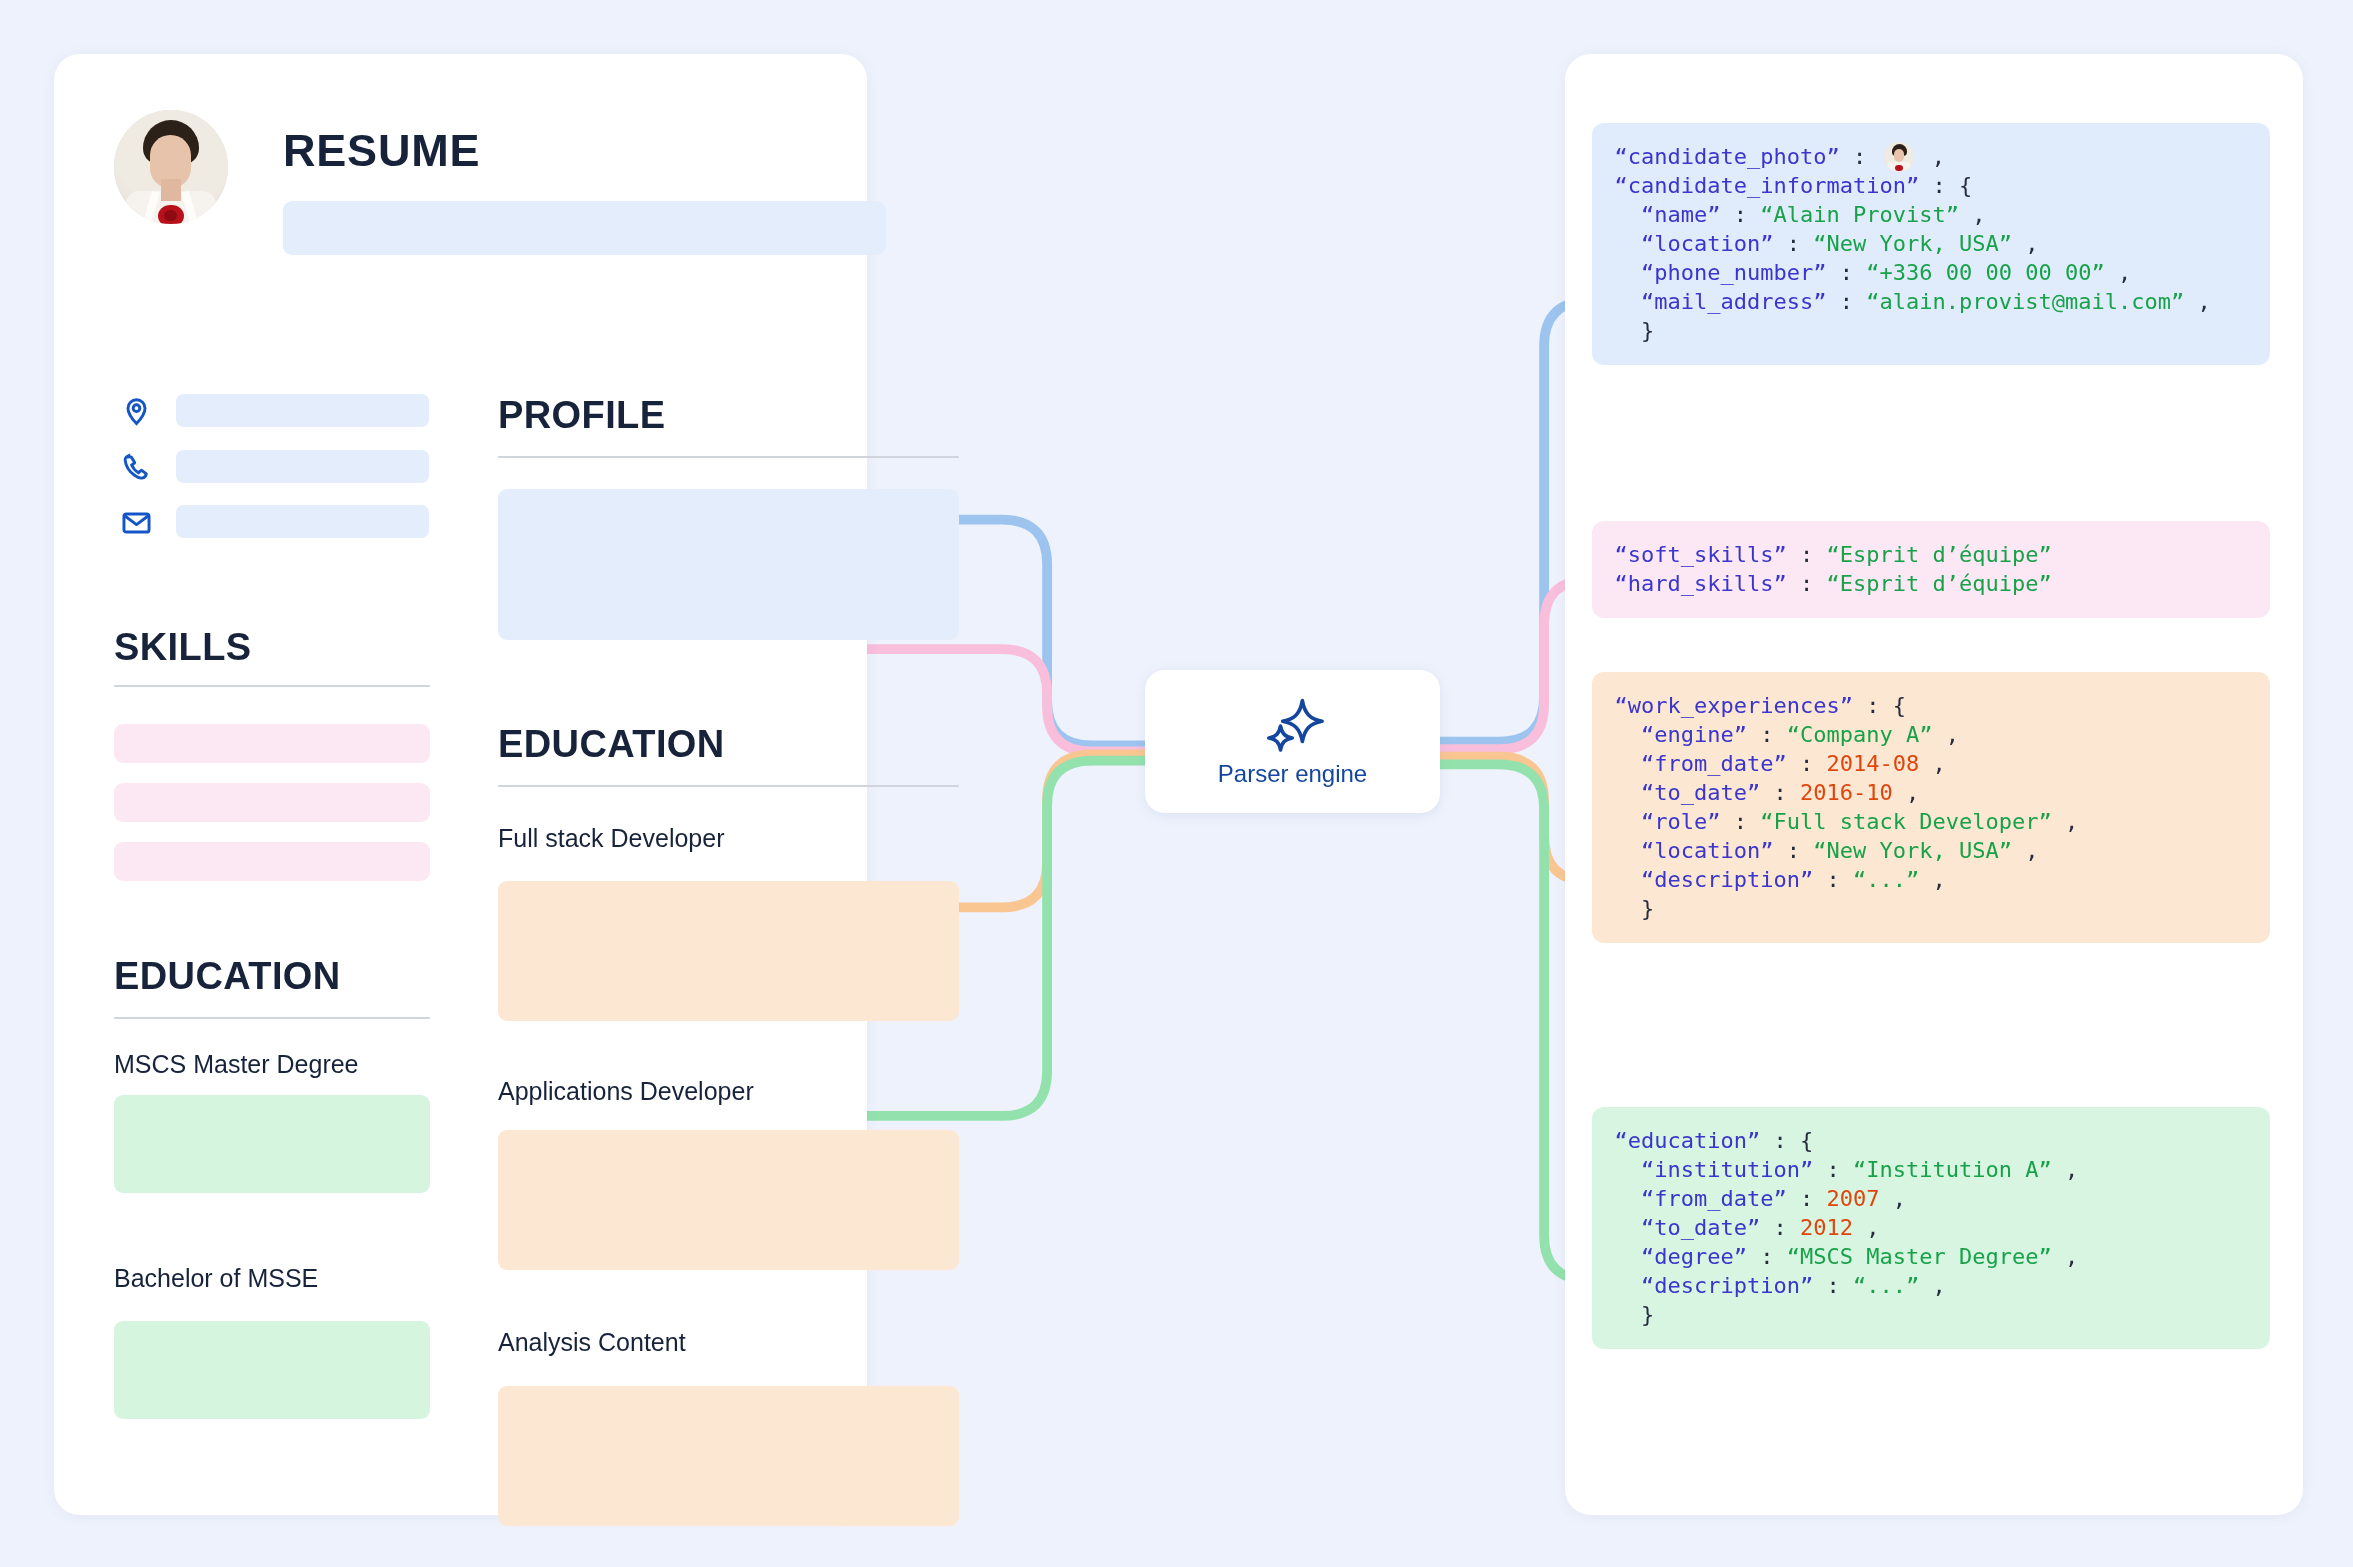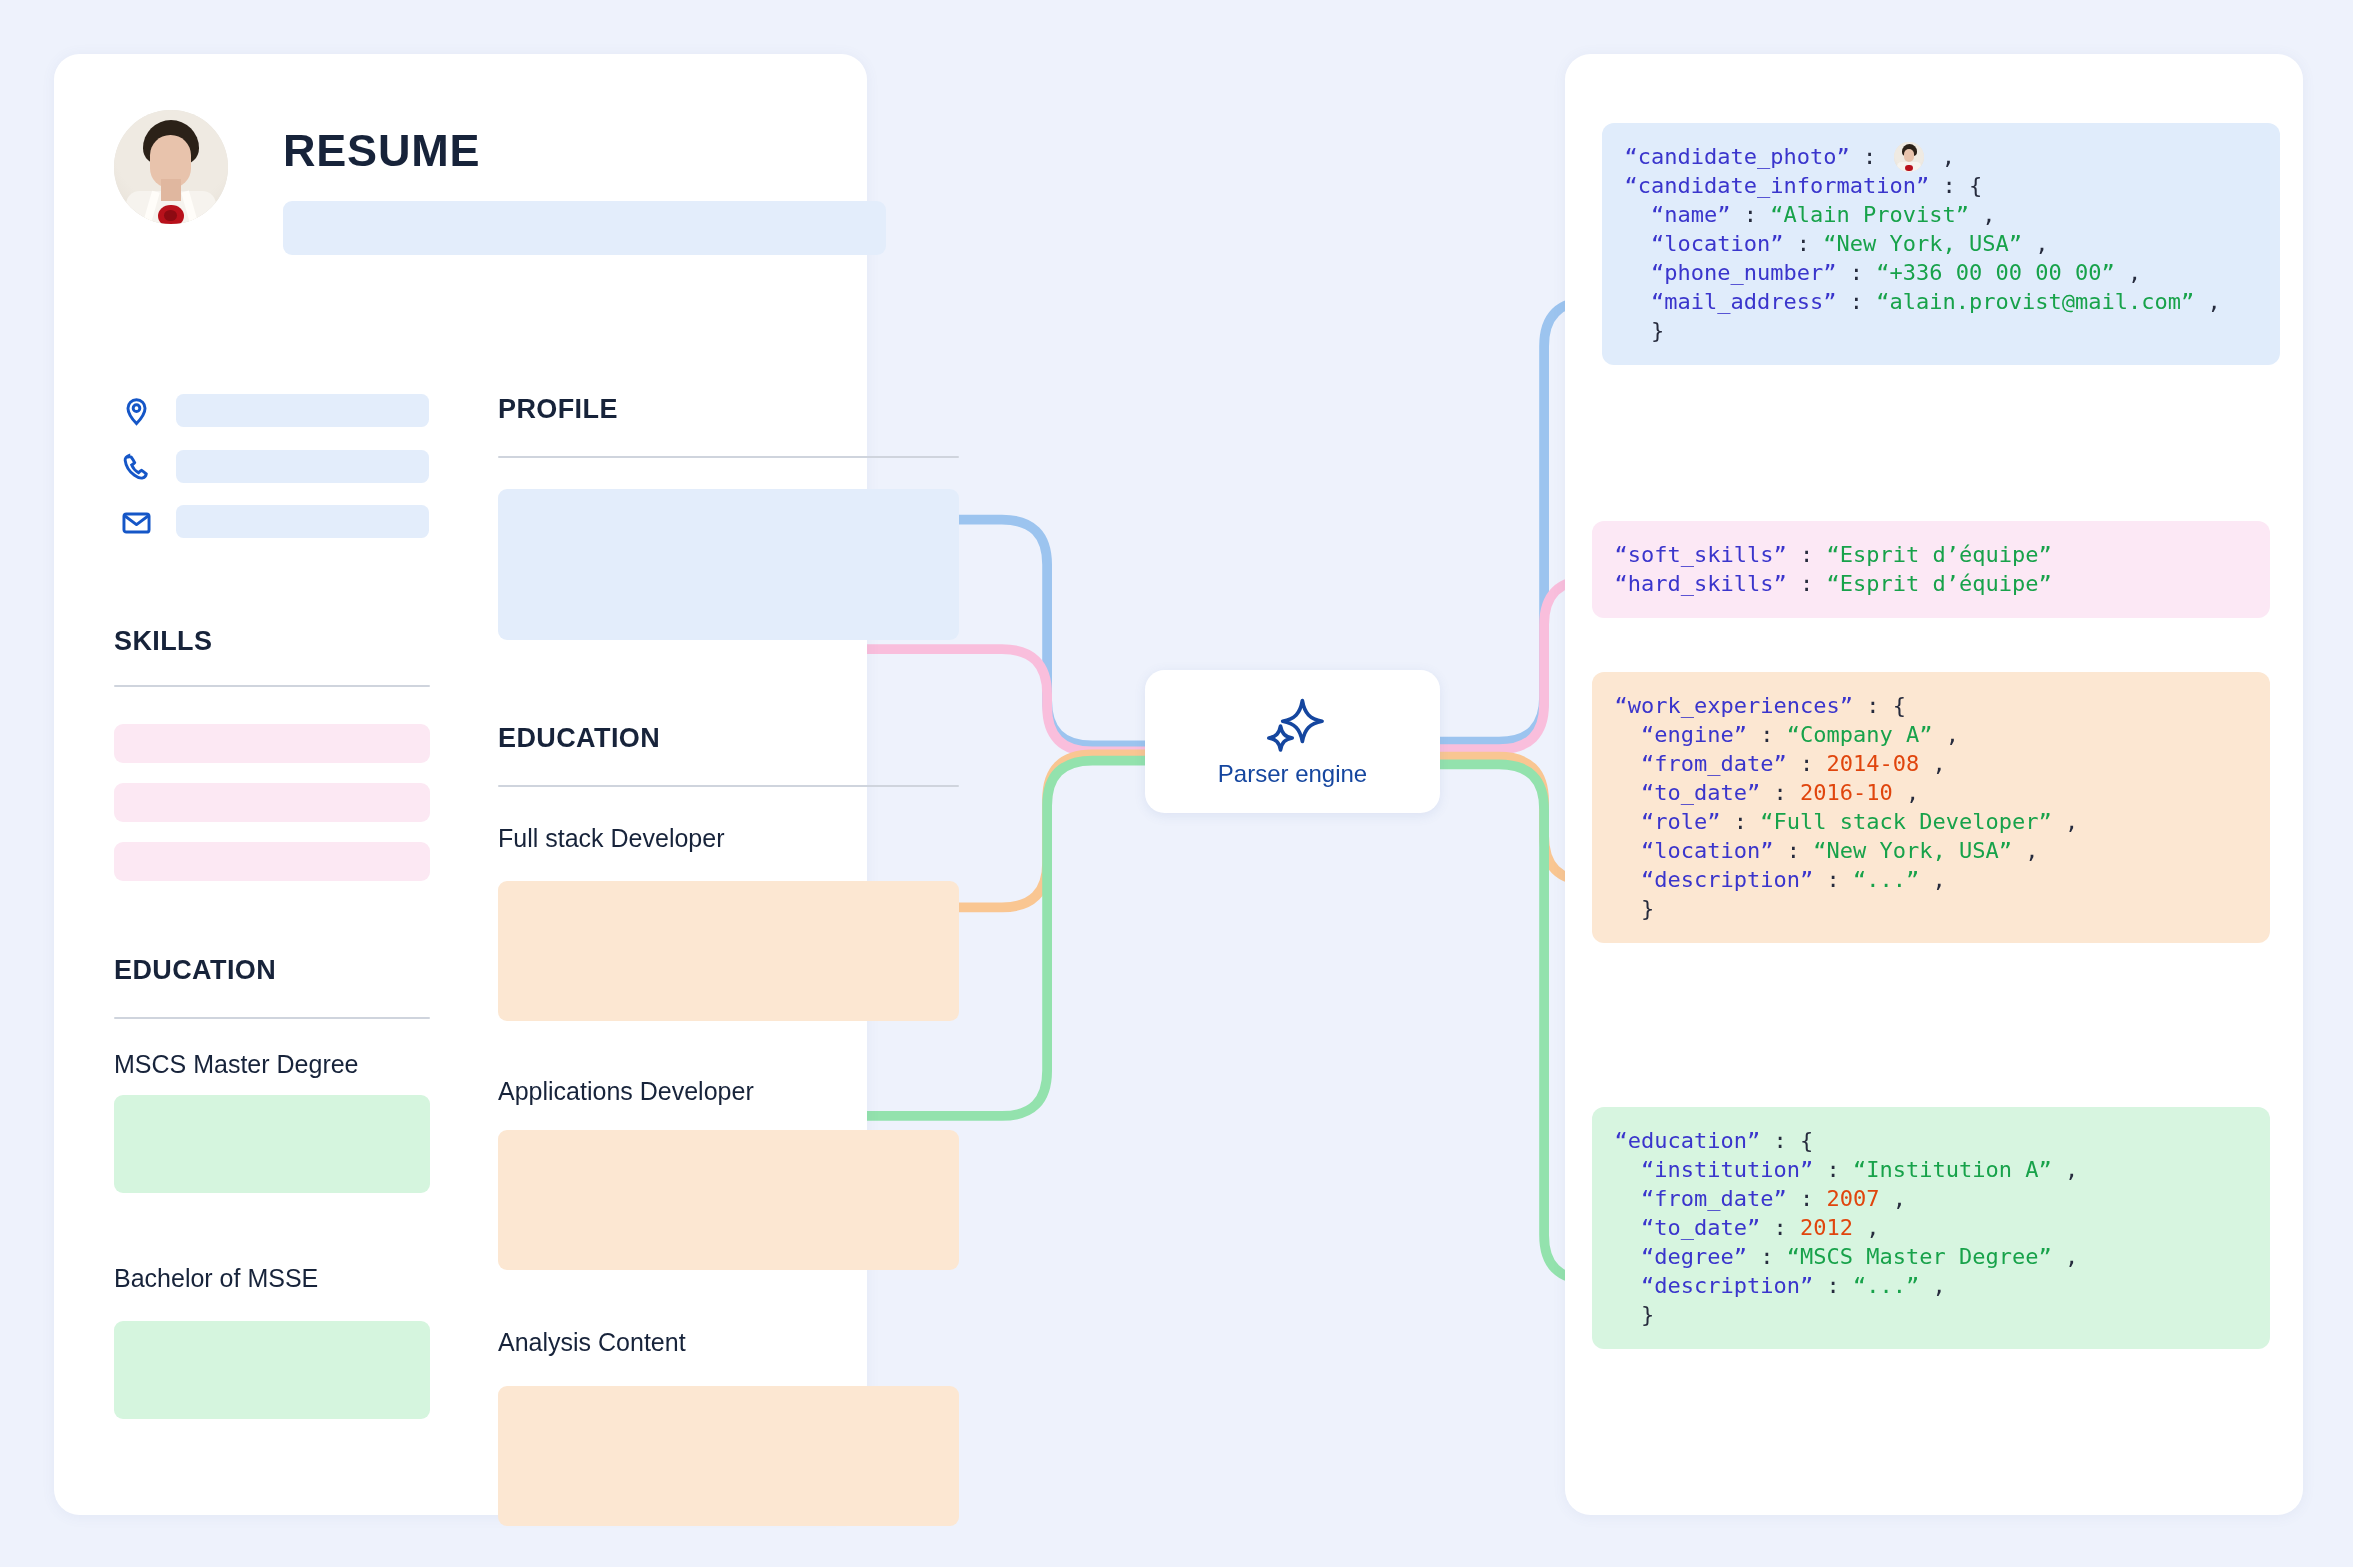--- a/index.html
+++ b/index.html
@@ -43,21 +43,21 @@
   .title-bar{
     position:absolute;left:169px;top:96px;width:603px;height:54px;
     background:#e3edfb;border-radius:9px;
   }
 
   .contact-list{position:absolute;left:65px;top:340px;width:346px;}
   .contact-row{position:relative;height:36px;margin-bottom:19.6px;}
   .contact-row .ico{position:absolute;left:0;top:1.5px;width:35px;height:32px;}
   .contact-row .bar{position:absolute;left:57px;top:0;width:253px;height:33px;background:#e3edfb;border-radius:7.5px;}
 
-  .sec-head{position:absolute;font-size:27px;font-weight:bold;color:#17233a;letter-spacing:0.4px;}
+  .sec-head{position:absolute;font-size:38px;font-weight:bold;color:#17233a;letter-spacing:0.4px;}
   .sec-rule{position:absolute;height:2.3px;background:#cfd4dd;border-radius:1.5px;}
 
   .chip{position:absolute;border-radius:9px;}
   .chip.pink{background:#fce8f3;}
   .chip.green{background:#d5f5de;}
   .chip.orange{background:#fce7d2;}
   .chip.blue{background:#e3edfb;}
 
   .edu-label{position:absolute;font-size:25px;color:#17233a;}
   .job-label{position:absolute;font-size:25px;color:#17233a;}
@@ -77,21 +77,21 @@
     position:absolute;left:1565px;top:54px;width:738px;height:1461px;
     background:#ffffff;border-radius:25.6px;z-index:2;
     box-shadow:0 1.5px 13.6px rgba(80,100,160,.07);
   }
   .jblock{
     position:absolute;left:27px;width:678px;border-radius:12px;
     font-family:"DejaVu Sans Mono","Liberation Mono",monospace;
     font-size:22px;line-height:1.085;
     padding:19.6px 22.6px;box-sizing:border-box;
   }
-  .jblock.blue{background:#e0ecfb;margin-left:10px;}
+  .jblock.blue{background:#e0ecfb;}
   .jblock.pink{background:#fce8f5;}
   .jblock.orange{background:#fce7d2;}
   .jblock.green{background:#d7f5e0;}
   .jline{white-space:pre;height:29px;display:flex;align-items:center;}
   .k{color:#3a35cc;}
   .p{color:#262b3d;}
   .s{color:#17a24a;}
   .n{color:#e0450d;}
   .mini-av{
     display:inline-block;width:30px;height:30px;border-radius:50%;

